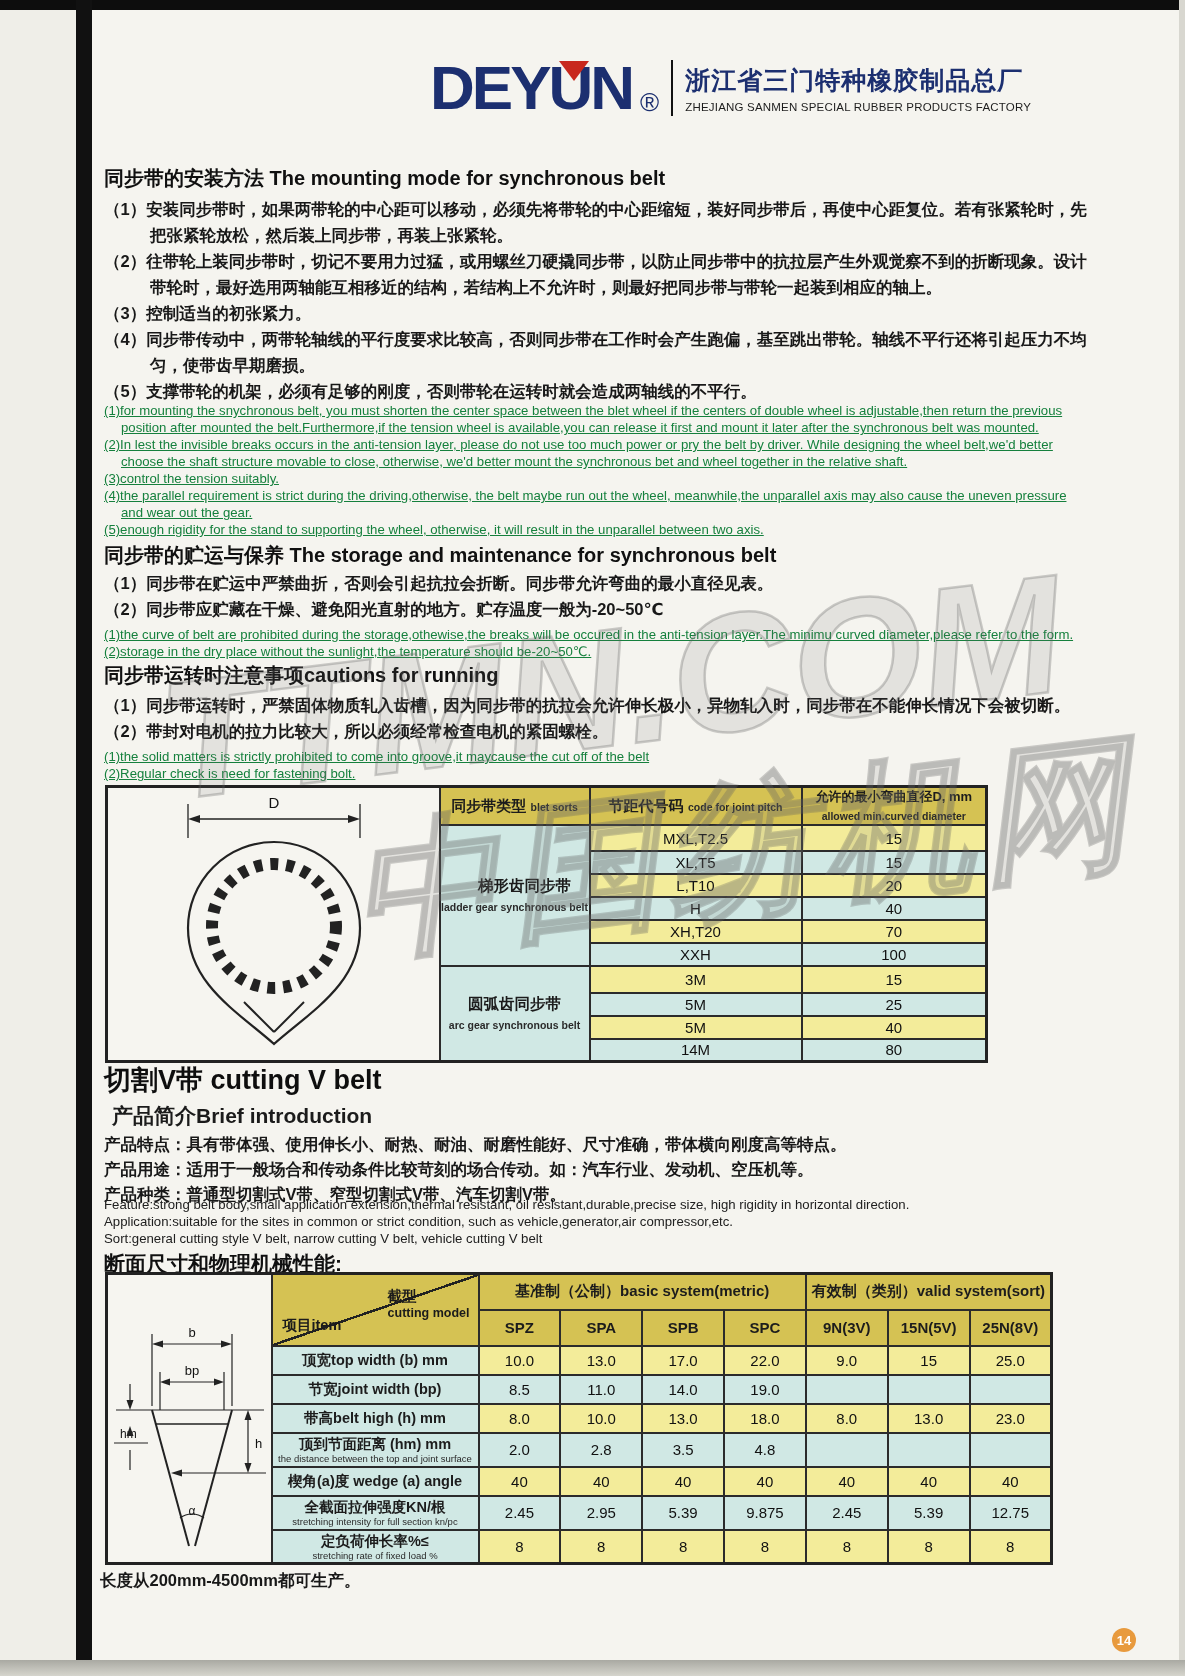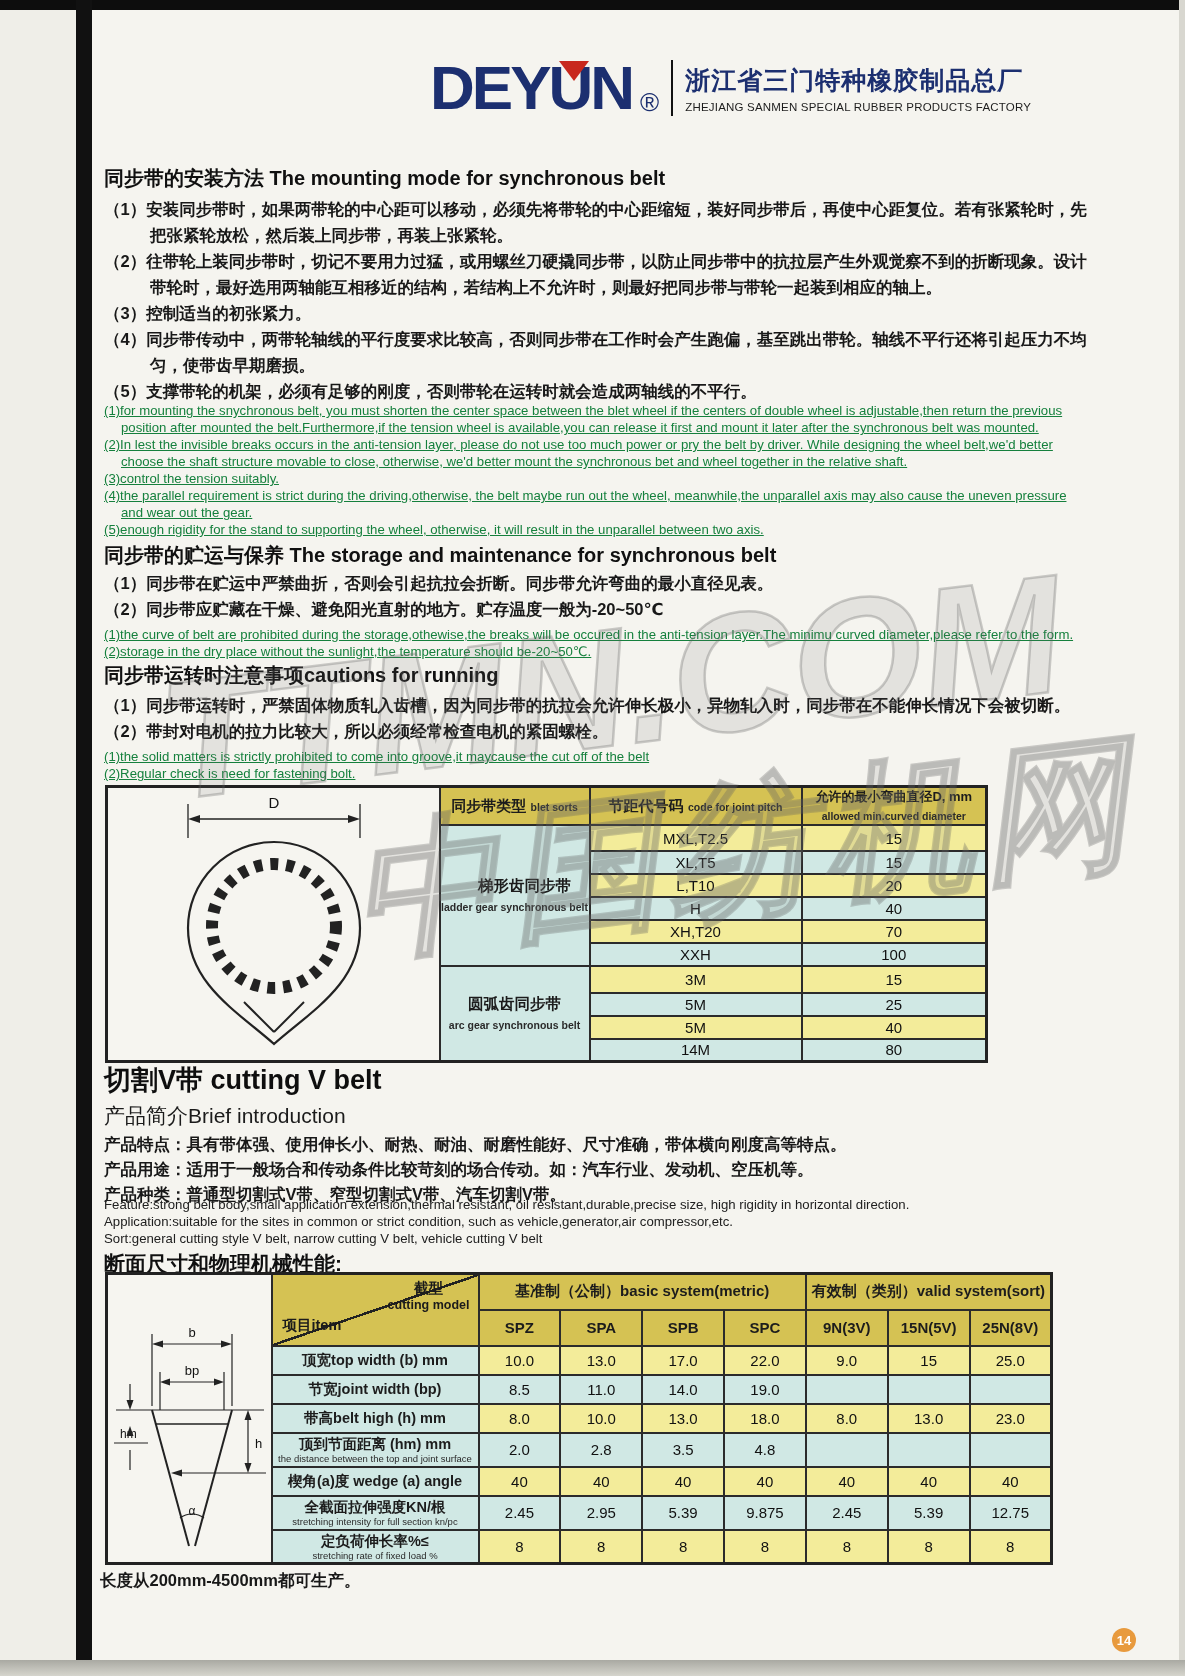--- a/index.html
+++ b/index.html
@@ -35,21 +35,21 @@
   .yl{background:#f3ec9a;}
   .diagcell{background:#f6f5f0;vertical-align:middle;}
   .hcn{font-size:15px;font-weight:800;color:#1c1c1c;}
   .hen{font-size:10.5px;font-weight:600;color:#2a2a2a;}
   .val{font-size:15px;color:#111;}
   .grp .hcn{font-size:15.5px;}
   .lab .hcn{font-size:14.5px;font-weight:700;}
   .lab .hen{font-size:9.5px;font-weight:400;line-height:10px;display:block;}
   .corner{position:relative;background:#d5c253;}
   .corner .diag{position:absolute;inset:0;background:linear-gradient(to bottom right,transparent calc(50% - 1.2px),#222 calc(50% - 1.2px),#222 calc(50% + 1.2px),transparent calc(50% + 1.2px));}
-  .corner .tr{position:absolute;right:8px;top:4px;text-align:center;font-size:14.5px;font-weight:800;margin-left:46px;}
+  .corner .tr{position:absolute;right:8px;top:12px;text-align:left;font-size:14.5px;font-weight:800;margin-left:46px;}
   .corner .tr small{display:block;font-size:12.5px;font-weight:600;}
   .corner .bl{position:absolute;left:10px;bottom:10px;font-size:14.5px;font-weight:800;}
   
   .wm{left:120px;top:600px;width:1060px;height:520px;transform:rotate(-7deg);pointer-events:none;z-index:40;}
   .wm div{font-weight:900;font-style:italic;color:rgba(110,110,110,0.13);-webkit-text-stroke:2.5px rgba(95,95,95,0.30);line-height:1;}
   .wm .l1{font-size:168px;margin-left:60px;}
   .wm .l2{font-size:148px;margin-left:230px;margin-top:18px;letter-spacing:10px;}
   
   .footnote{font-size:16.5px;font-weight:600;color:#181818;}
   .pageno{width:24px;height:24px;border-radius:50%;background:#e89a3d;color:#fff;font-size:13px;font-weight:800;display:flex;align-items:center;justify-content:center;}
@@ -197,21 +197,21 @@
       <td class="yl val">40</td>
     </tr>
     <tr style="height:23px;">
       <td class="cy val">14M</td>
       <td class="cy val">80</td>
     </tr>
   </tbody>
     </table>
 
   <div class="abs center-title" style="left:104px;top:1062px;width:985px;">切割V带 cutting V belt</div>
-  <div class="abs" style="left:104px;top:1102px;font-size:21px;font-weight:400;text-align:right;">产品简介Brief introduction</div>
+  <div class="abs" style="left:112px;top:1102px;font-size:21px;font-weight:700;text-align:right;">产品简介Brief introduction</div>
   <div class="abs intro-cn" style="left:104px;top:1132px;width:985px;">
     <p>产品特点：具有带体强、使用伸长小、耐热、耐油、耐磨性能好、尺寸准确，带体横向刚度高等特点。</p>
     <p>产品用途：适用于一般场合和传动条件比较苛刻的场合传动。如：汽车行业、发动机、空压机等。</p>
     <p>产品种类：普通型切割式V带、窄型切割式V带、汽车切割V带。</p>
   </div>
   <div class="abs intro-en" style="left:104px;top:1196px;width:985px;">
     <p>Feature:strong belt body,small application extension,thermal resistant, oil resistant,durable,precise size, high rigidity in horizontal direction.</p>
     <p>Application:suitable for the sites in common or strict condition, such as vehicle,generator,air compressor,etc.</p>
     <p>Sort:general cutting style V belt, narrow cutting V belt, vehicle cutting V belt</p>
   </div>

